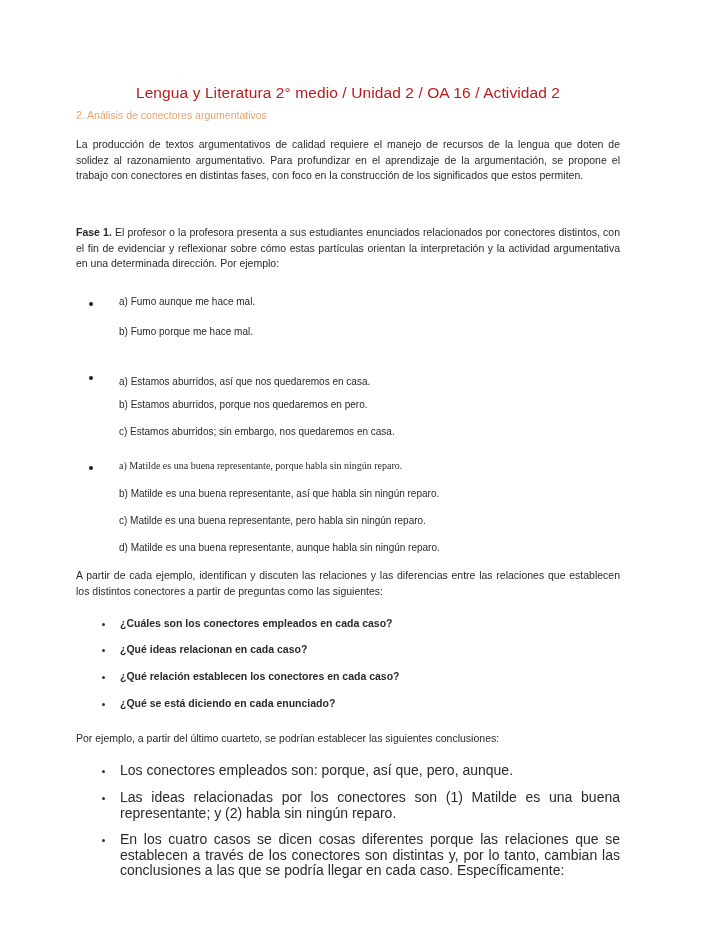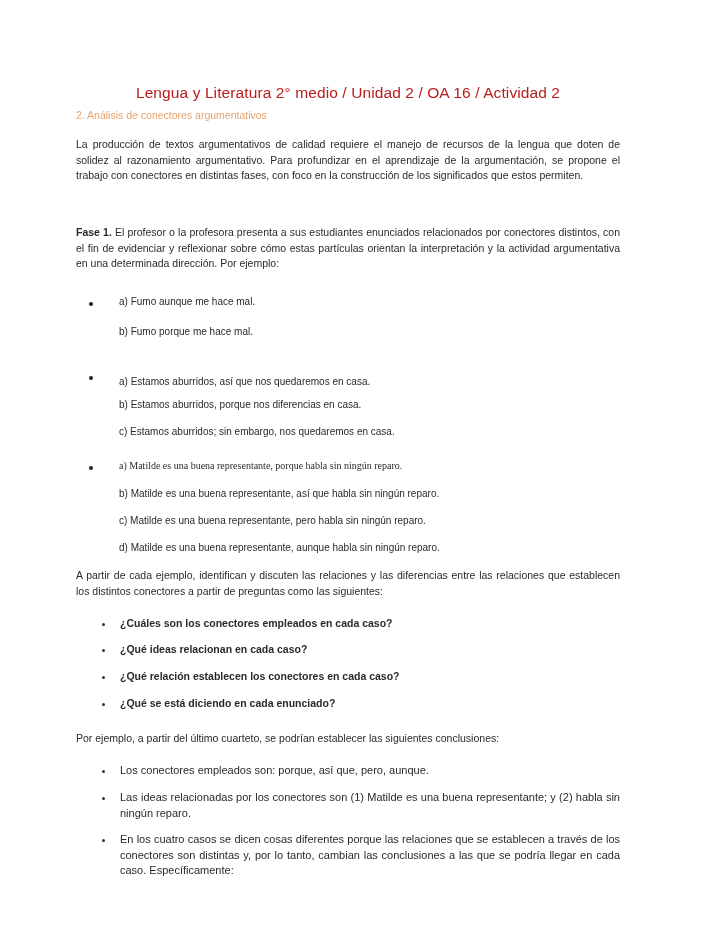--- a/index.html
+++ b/index.html
@@ -78,21 +78,21 @@
       left: 44px;
       font-size: 10.5px;
       color: #2a2a2a;
       white-space: nowrap;
       font-weight: bold;
     }
     .c-item {
       position: absolute;
       left: 44px;
       width: 500px;
-      font-size: 11px;
+      font-size: 14px;
       line-height: 15.5px;
       text-align: justify;
       color: #2a2a2a;
     }
   </style>
 </head>
 <body>
 
 <div class="page">
 
@@ -104,21 +104,21 @@
   <div class="para" style="top:225px;">
     <b>Fase 1.</b><span> El profesor o la profesora presenta a sus estudiantes enunciados relacionados por conectores distintos, con el fin de evidenciar y reflexionar sobre cómo estas partículas orientan la interpretación y la actividad argumentativa en una determinada dirección. Por ejemplo:</span>
   </div>
 
   <div class="bullet" style="top:302px;"></div>
   <div class="example-line" style="top:296px;">a) Fumo aunque me hace mal.</div>
   <div class="example-line" style="top:326px;">b) Fumo porque me hace mal.</div>
 
   <div class="bullet" style="top:376px;"></div>
   <div class="example-line" style="top:364px;margin-top:12px;">a) Estamos aburridos, así que nos quedaremos en casa.</div>
-  <div class="example-line" style="top:399px;">b) Estamos aburridos, porque nos diferencias en casa.</div>
+  <div class="example-line" style="top:399px;">b) Estamos aburridos, porque nos quedaremos en pero.</div>
   <div class="example-line" style="top:426px;">c) Estamos aburridos; sin embargo, nos quedaremos en casa.</div>
 
   <div class="bullet" style="top:466px;"></div>
   <div class="example-line" style="top:460px;font-family:Liberation Serif, serif;">a) Matilde es una buena representante, porque habla sin ningún reparo.</div>
   <div class="example-line" style="top:488px;">b) Matilde es una buena representante, así que habla sin ningún reparo.</div>
   <div class="example-line" style="top:515px;">c) Matilde es una buena representante, pero habla sin ningún reparo.</div>
   <div class="example-line" style="top:542px;">d) Matilde es una buena representante, aunque habla sin ningún reparo.</div>
 
   <div class="para" style="top:568px;">A partir de cada ejemplo, identifican y discuten las relaciones y las diferencias entre las relaciones que establecen los distintos conectores a partir de preguntas como las siguientes:</div>
 

